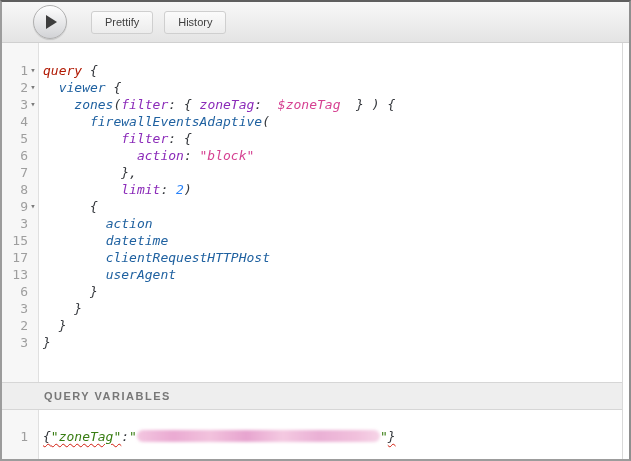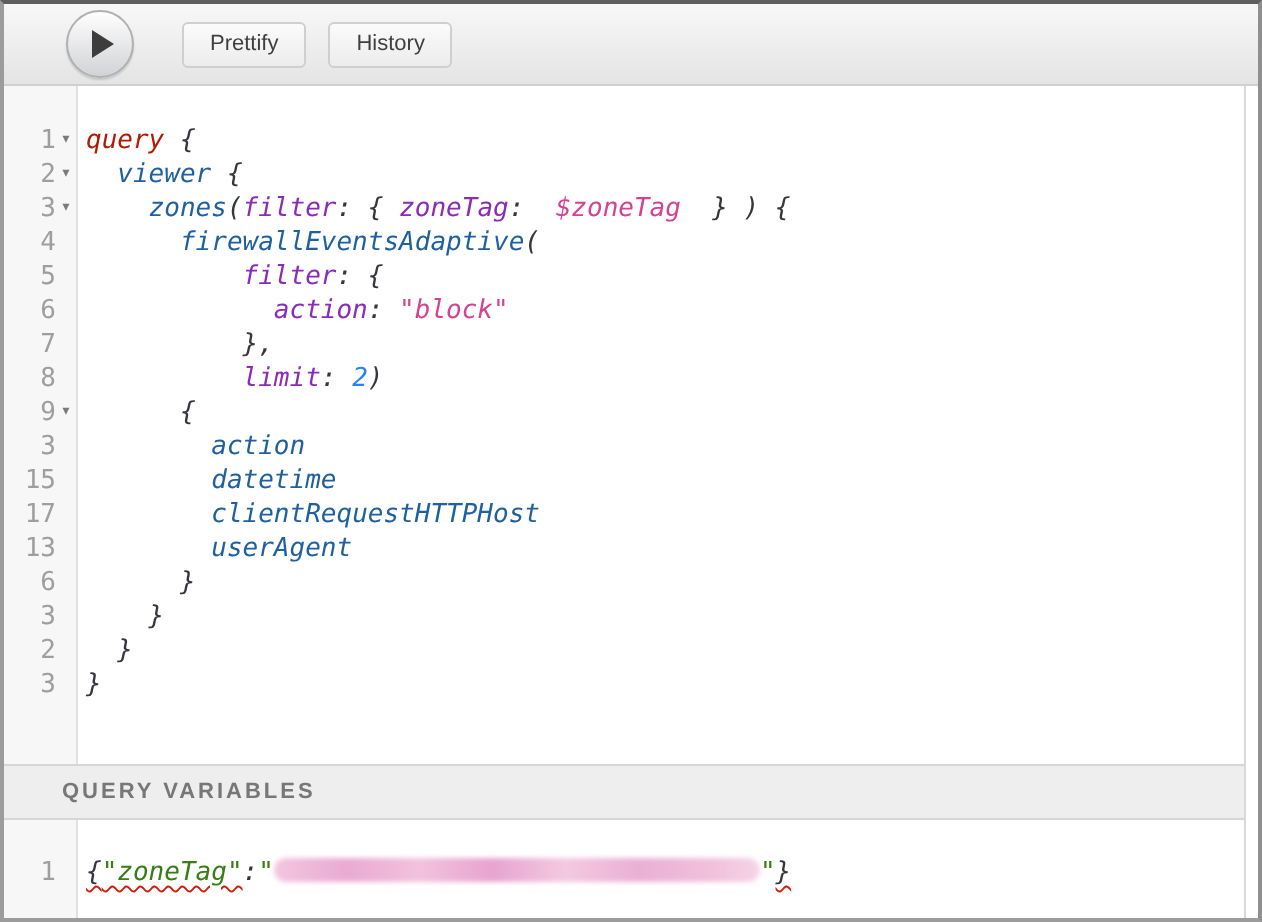--- a/index.html
+++ b/index.html
@@ -81,21 +81,21 @@
     display:inline-block;width:243px;height:12px;
     border-radius:6px;vertical-align:-1px;
     background:linear-gradient(90deg,#f3c6e0,#eaaad2 15%,#f2c2dd 30%,#e7a4cf 45%,#f4c9e1 60%,#eab0d5 75%,#f1c0dc 90%,#f6d4e7);
     filter:blur(1.4px);
   }
   
   .vars-title{
     flex:0 0 28px;height:28px;
     background:#eeeeee;
     border-top:1px solid #d6d6d6;border-bottom:1px solid #d6d6d6;
-    display:flex;align-items:center;padding-left:29px;
+    display:flex;align-items:center;padding-left:42px;
     color:#777;font-size:11px;font-weight:bold;letter-spacing:1.5px;
   }
 </style>
 </head>
 <body>
 
 <div class="app">
 
   <div class="topbar">
     <button class="exec-btn">

